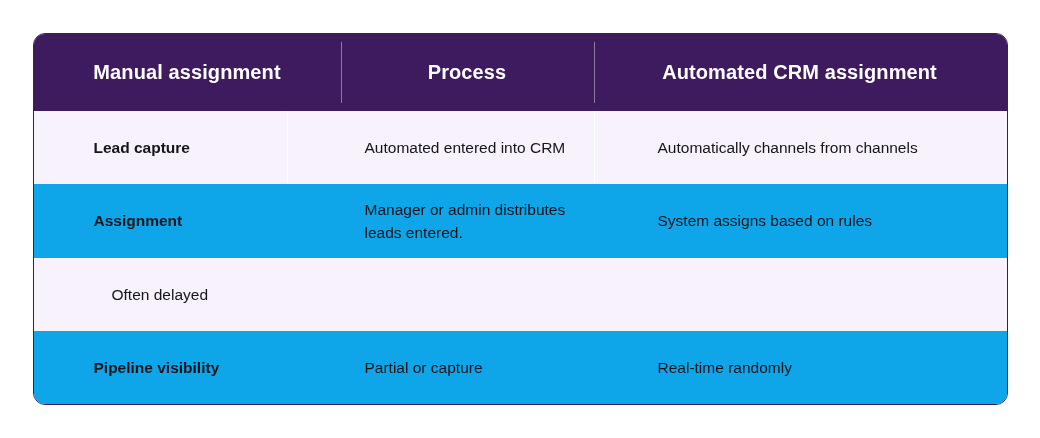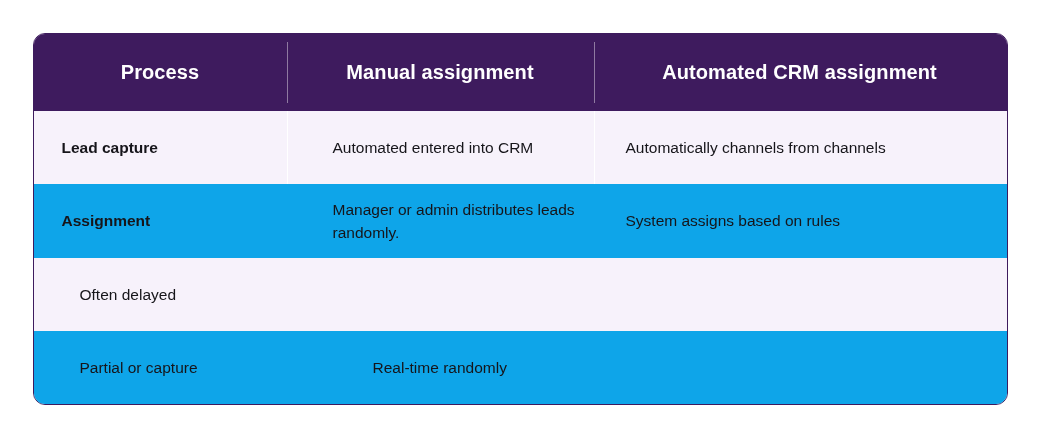--- a/index.html
+++ b/index.html
@@ -89,66 +89,69 @@
 
   
   .col-1 { width: 253px; padding-left: 28px; padding-right: 14px; font-weight: 700; }
   .col-2 { width: 307px; padding-left: 46px; padding-right: 18px; }
   .col-3 { width: 412px; padding-left: 32px; padding-right: 24px; }
 
   .header-cell.col-1 { padding-left: 0; padding-right: 0; font-weight: 600; }
   .header-cell.col-2 { padding-left: 0; padding-right: 0; font-weight: 600; }
   .header-cell.col-3 { padding-left: 0; padding-right: 0; font-weight: 600; text-align: right; }
 
-  .cell-text { display: block; }
+  .cell-text { display: block; margin-left: 32px; }
 </style>
 </head>
 <body>
 
 <div class="page">
 
   <div class="comparison-table">
 
     <div class="table-header">
+      <div class="header-cell col-2">Manual assignment</div>
       <div class="header-cell col-1">Process</div>
-      <div class="header-cell col-2">Manual assignment</div>
       <div class="header-cell col-3">Automated CRM assignment</div>
     </div>
 
     <div class="table-row shaded">
       <div class="body-cell col-1">
         <span class="cell-text">Lead capture</span>
       </div>
       <div class="body-cell col-2">
         <span class="cell-text">Automated entered into CRM</span>
       </div>
       <div class="body-cell col-3">
         <span class="cell-text">Automatically channels from channels</span>
       </div>
     </div>
 
     <div class="table-row plain">
       <div class="body-cell col-1">
         <span class="cell-text">Assignment</span>
       </div>
       <div class="body-cell col-2">
-        <span class="cell-text">Manager or admin distributes leads randomly.</span>
+        <span class="cell-text">Manager or admin distributes leads entered.</span>
       </div>
       <div class="body-cell col-3">
         <span class="cell-text">System assigns based on rules</span>
       </div>
     </div>
 
     <div class="table-row shaded">
       <div class="body-cell col-2">
         <span class="cell-text">Often delayed</span>
       </div>
     </div>
 
     <div class="table-row plain">
+      <div class="body-cell col-1">
+        <span class="cell-text">Pipeline visibility</span>
+      </div>
       <div class="body-cell col-2">
         <span class="cell-text">Partial or capture</span>
       </div>
       <div class="body-cell col-3">
         <span class="cell-text">Real-time randomly</span>
       </div>
     </div>
 
   </div>
 </div>

